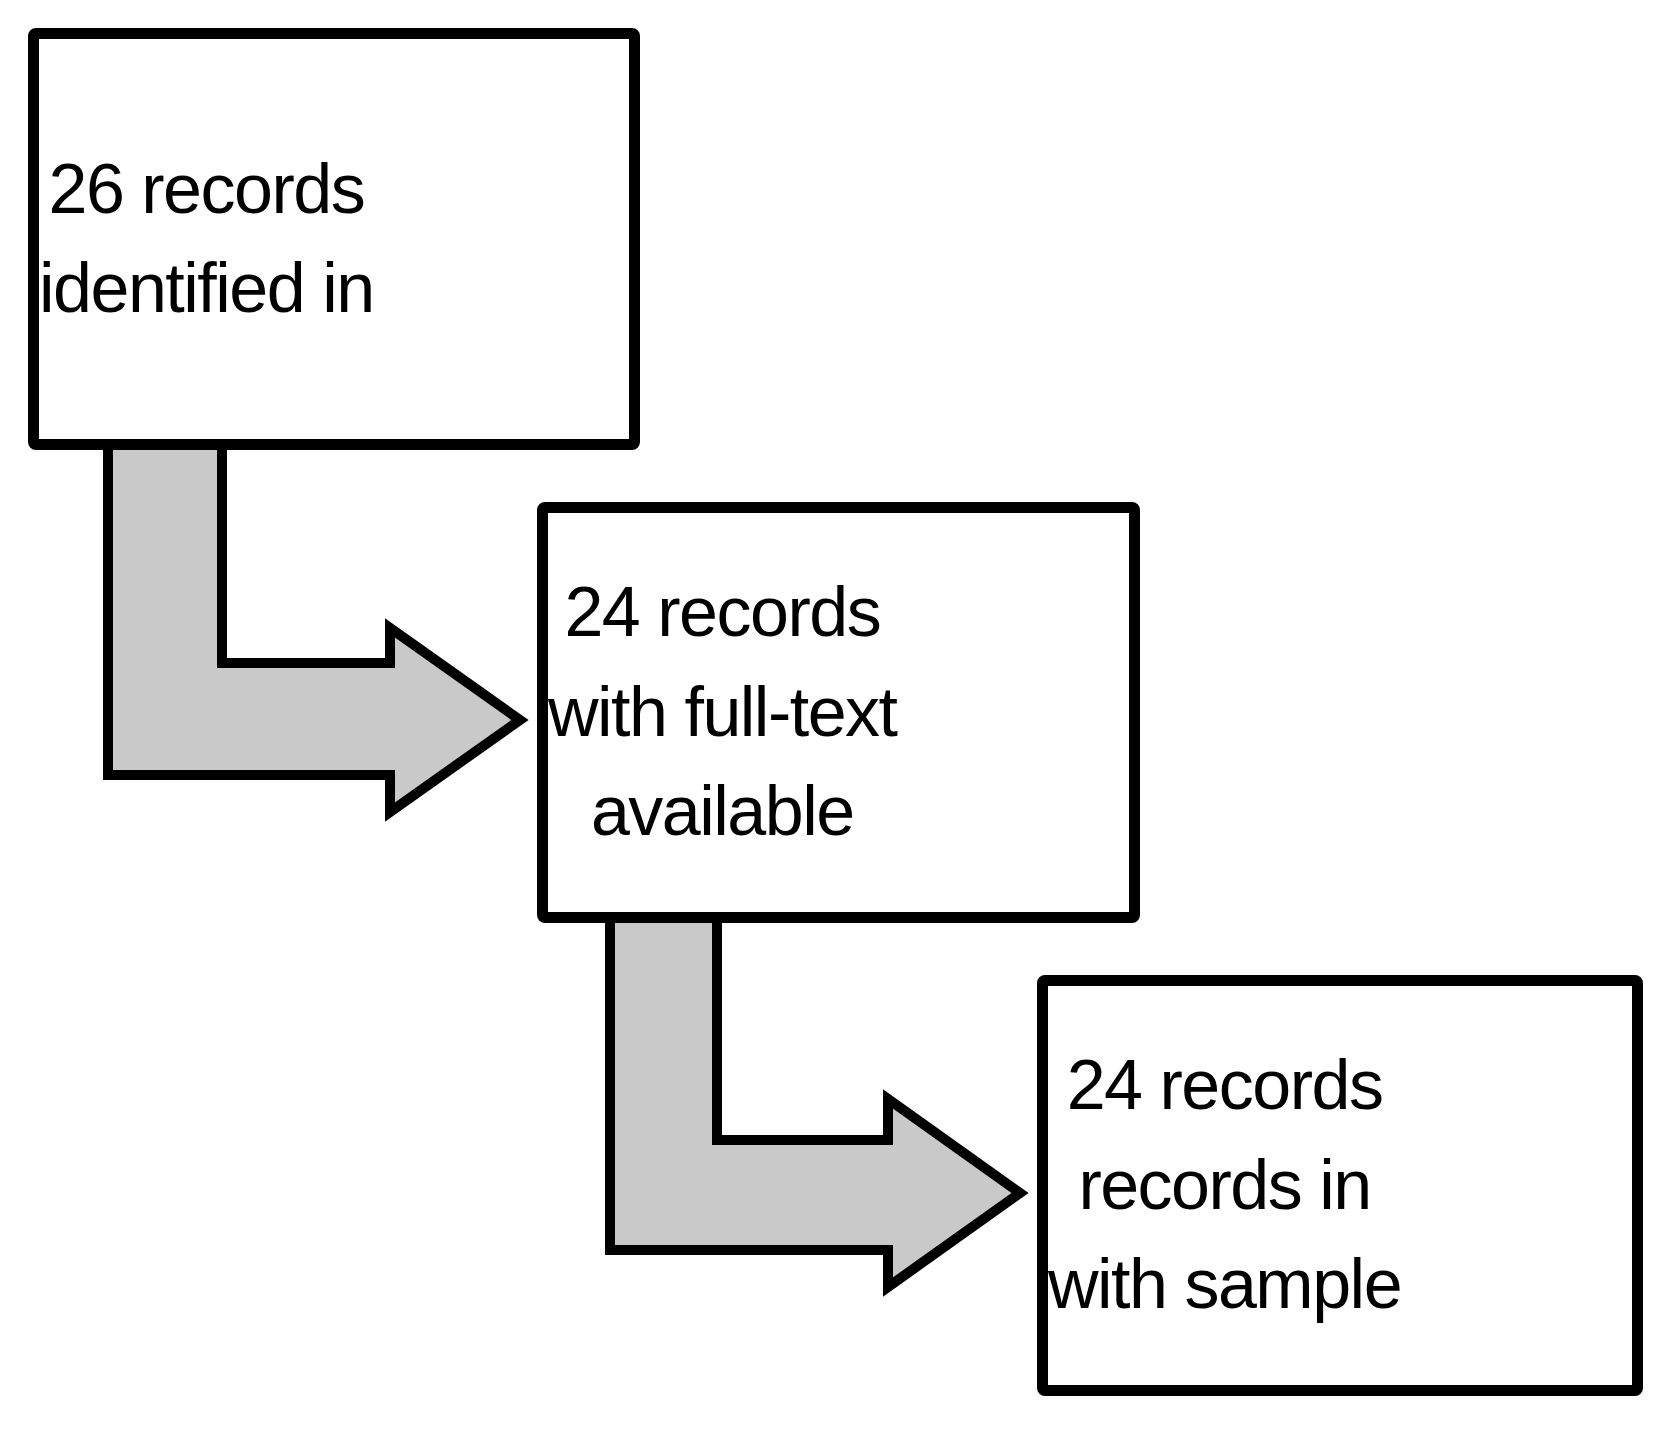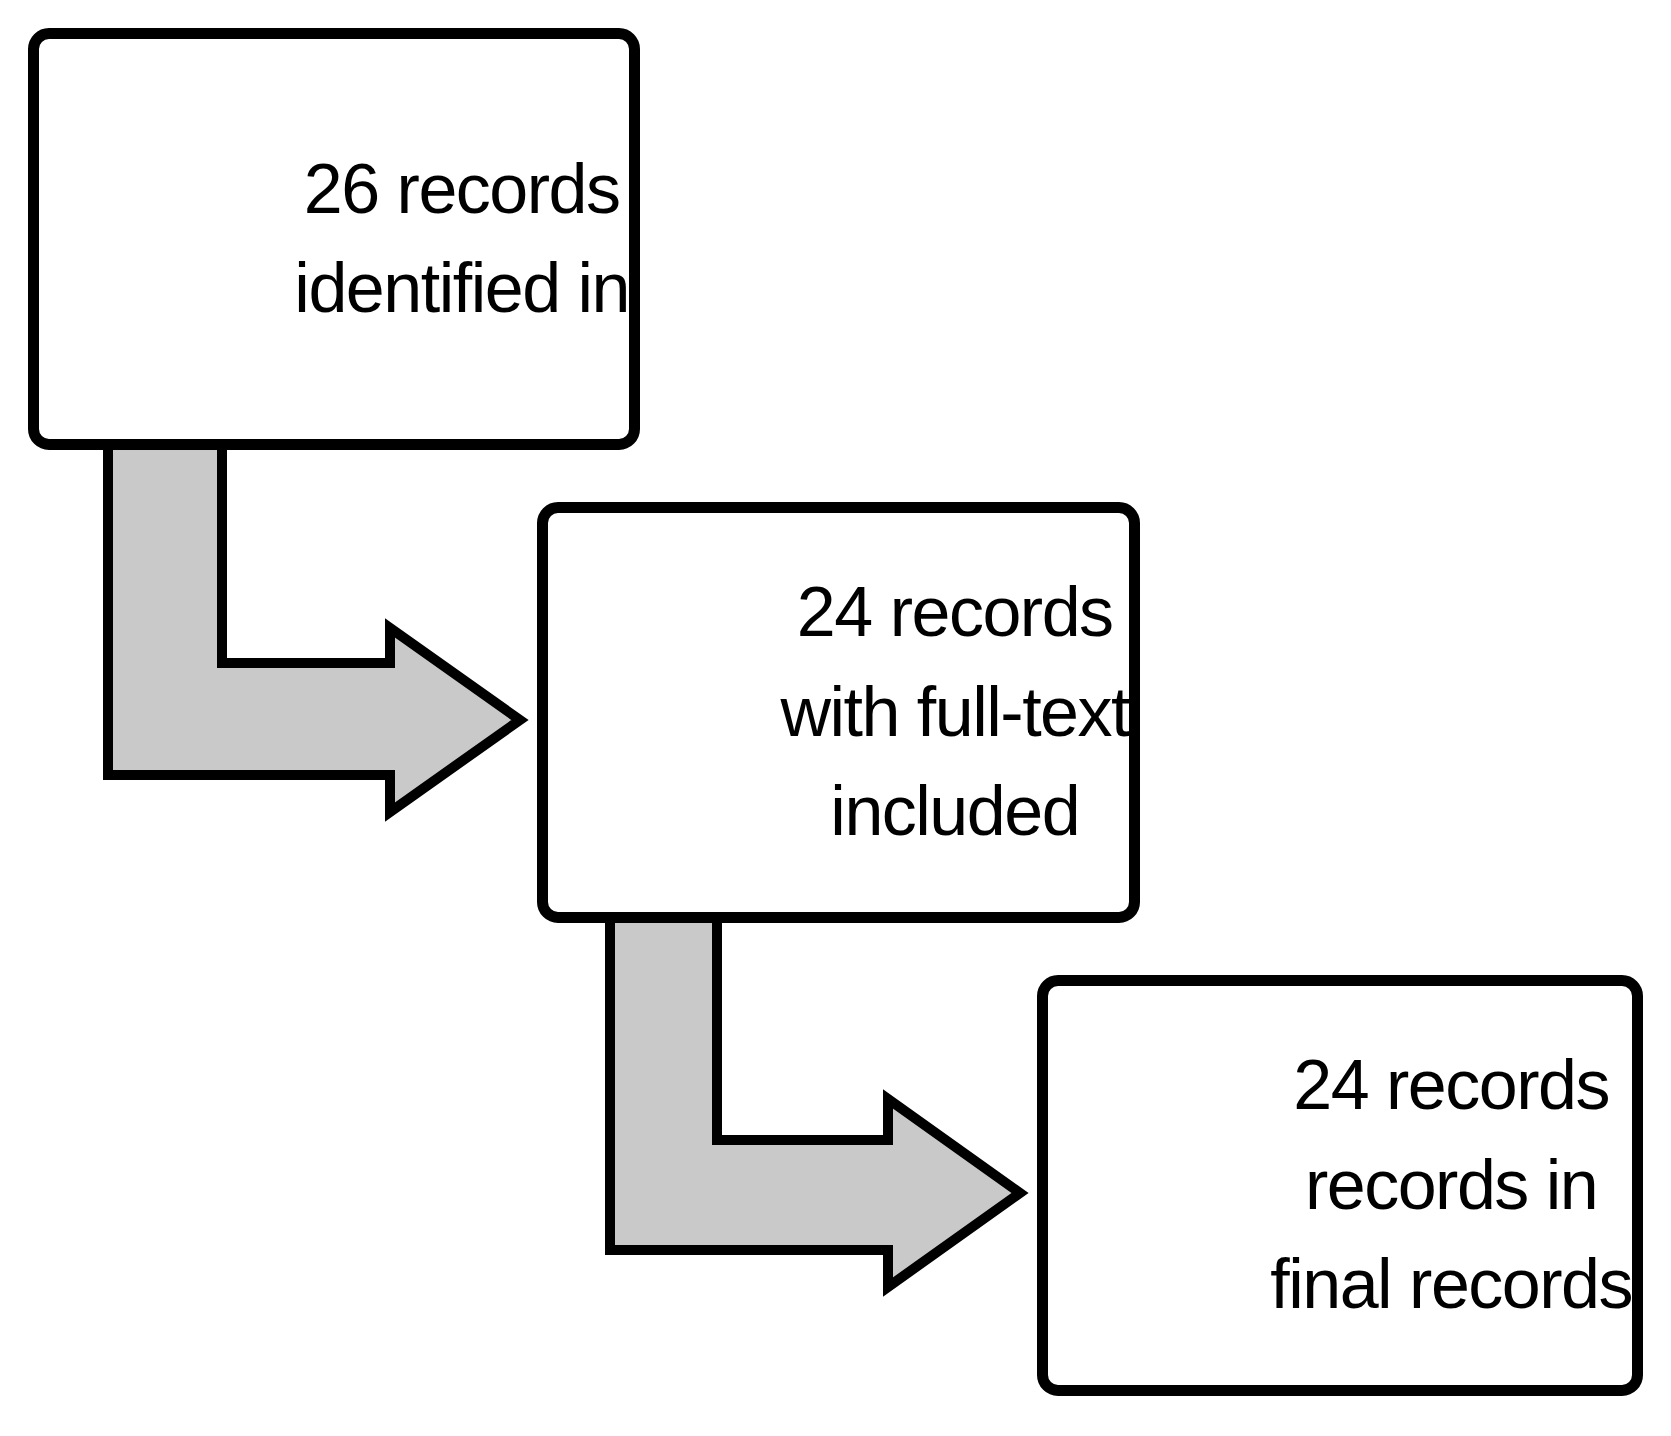--- a/index.html
+++ b/index.html
@@ -25,24 +25,24 @@
     stroke: #000000;
     stroke-width: 10;
     stroke-linejoin: miter;
   }
   .flow-node {
     position: absolute;
     z-index: 2;
     box-sizing: border-box;
     background: #ffffff;
     border: 11px solid #000000;
-    border-radius: 21px;
+    border-radius: 8px;
     display: flex;
     align-items: center;
-    justify-content: flex-end;
+    justify-content: flex-start;
     text-align: center;
   }
   .node-text {
     color: #000000;
     font-size: 70px;
     line-height: 1.42;
     letter-spacing: -1.5px;
     white-space: nowrap;
   }
   #node-scopus   { left: 28px;   top: 28px;  width: 612px; height: 422px; }
@@ -63,25 +63,25 @@
     <div class="node-text">
       <div>26 records</div>
       <div>identified in</div>
     </div>
   </div>
 
   <div id="node-fulltext" class="flow-node">
     <div class="node-text">
       <div>24 records</div>
       <div>with full-text</div>
-      <div>included</div>
+      <div>available</div>
     </div>
   </div>
 
   <div id="node-final" class="flow-node">
     <div class="node-text">
       <div>24 records</div>
       <div>records in</div>
-      <div>final records</div>
+      <div>with sample</div>
     </div>
   </div>
 
 </div>
 
 </body></html>

